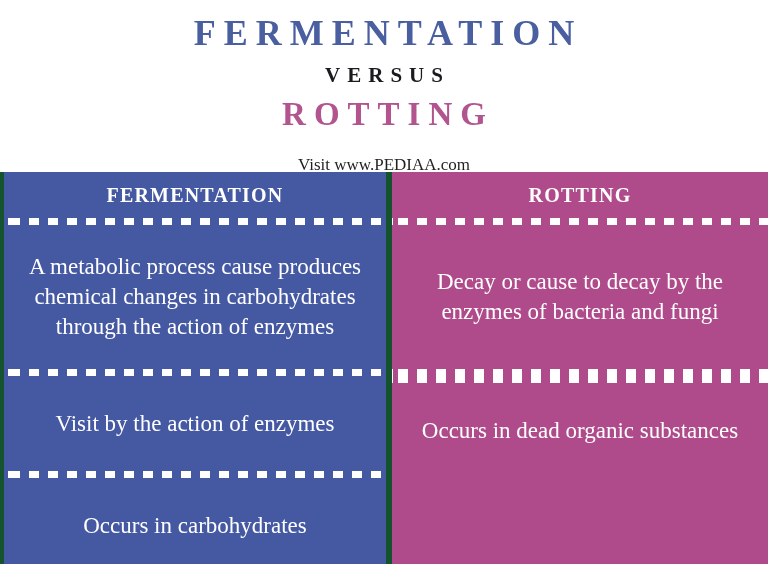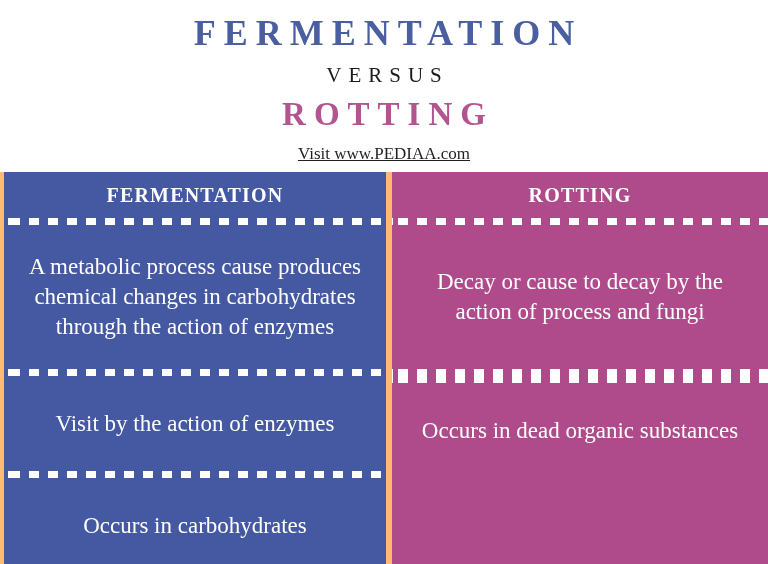--- a/index.html
+++ b/index.html
@@ -11,21 +11,21 @@
     width: 768px;
     height: 564px;
     overflow: hidden;
     background: #ffffff;
     font-family: "Liberation Serif", "DejaVu Serif", serif;
   }
   .infographic {
     position: relative;
     width: 704px;
     height: 564px;
-    background: #fdba74;
+    background: #14532d;
   }
 
   
   .header {
     position: absolute;
     left: 0;
     top: 0;
     width: 768px;
     height: 172px;
     background: #ffffff;
@@ -39,46 +39,45 @@
     letter-spacing: 8px;
     line-height: 42px;
     color: #4a5fa0;
     font-family: "Liberation Serif", "DejaVu Serif", serif;
     text-indent: 8px;
   }
   .title-versus {
     margin: 0;
     padding-top: 9px;
     font-size: 21px;
-    font-weight: normal;
+    font-weight: bold;
     letter-spacing: 7px;
     line-height: 24px;
     color: #1b1b1f;
     font-family: "Liberation Serif", "DejaVu Serif", serif;
     text-indent: 7px;
   }
   .title-sub {
     margin: 0;
     padding-top: 8px;
     font-size: 33px;
     font-weight: bold;
     letter-spacing: 8px;
     line-height: 38px;
     color: #b2558f;
     font-family: "Liberation Serif", "DejaVu Serif", serif;
     text-indent: 8px;
   }
   .visit-line {
-    margin: 5px;
+    margin: 16px;
     padding-top: 6px;
     font-size: 17px;
     line-height: 20px;
     color: #231f20;
     font-family: "Liberation Serif", "DejaVu Serif", serif;
-    text-decoration: underline;
   }
 
   
   .table-area {
     position: absolute;
     left: 0;
     top: 172px;
     width: 768px;
     height: 392px;
   }
@@ -160,20 +159,20 @@
       <div class="cell cell-body row-0">A metabolic process cause produces chemical changes in carbohydrates through the action of enzymes</div>
       <div class="dash-sep"></div>
       <div class="cell cell-body row-1">Visit by the action of enzymes</div>
       <div class="dash-sep"></div>
       <div class="cell cell-body row-2">Occurs in carbohydrates</div>
     </div>
 
     <div class="column column-right">
       <div class="cell cell-head">ROTTING</div>
       <div class="dash-sep"></div>
-      <div class="cell cell-body row-0">Decay or cause to decay by the action of process and fungi</div>
+      <div class="cell cell-body row-0">Decay or cause to decay by the enzymes of bacteria and fungi</div>
       <div class="dash-sep"></div>
       <div class="dash-sep"></div>
       <div class="cell cell-body row-2">Occurs in dead organic substances</div>
     </div>
 
   </div>
 </div>
 
 </body></html>

